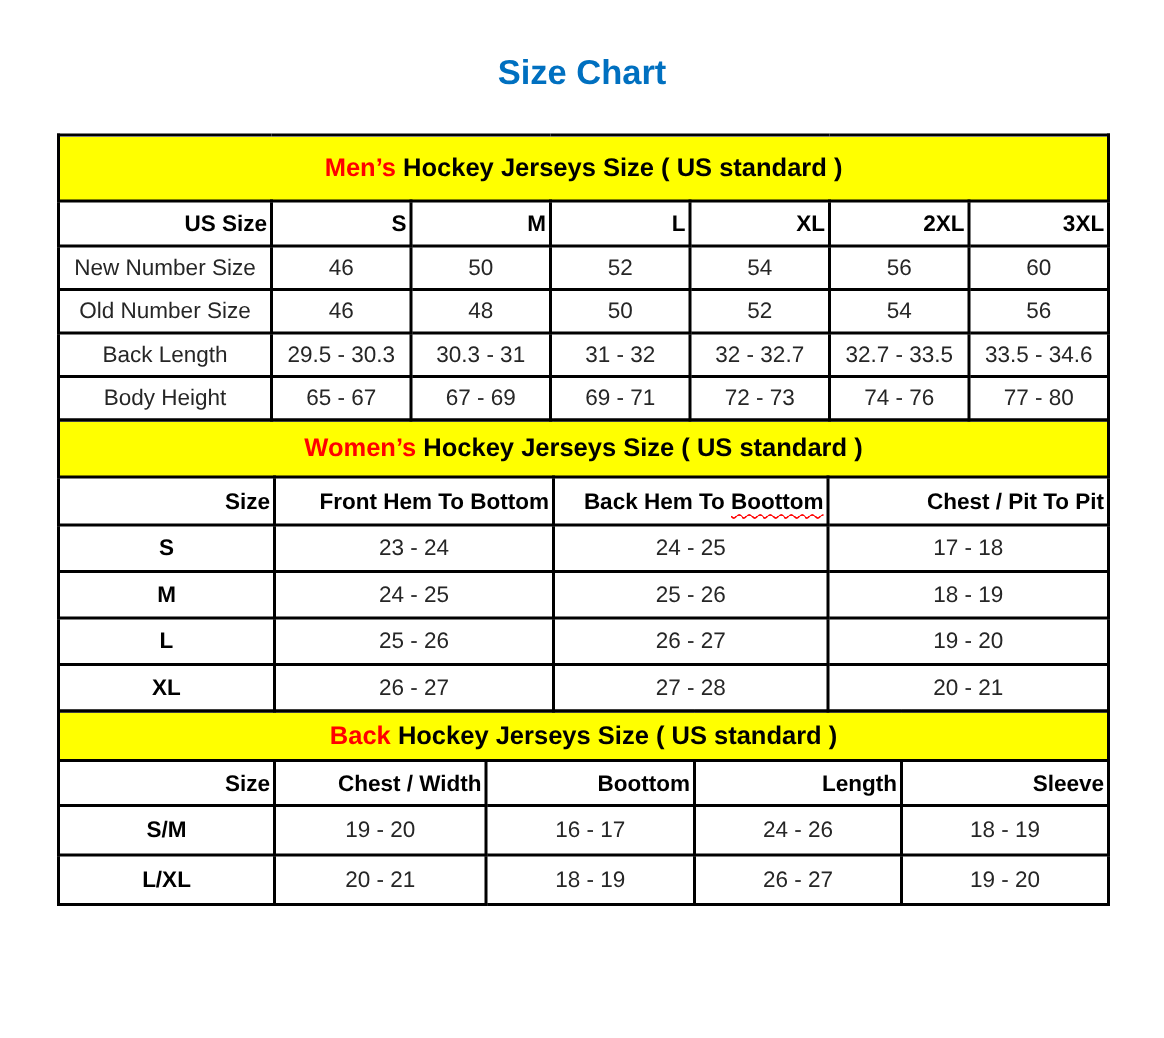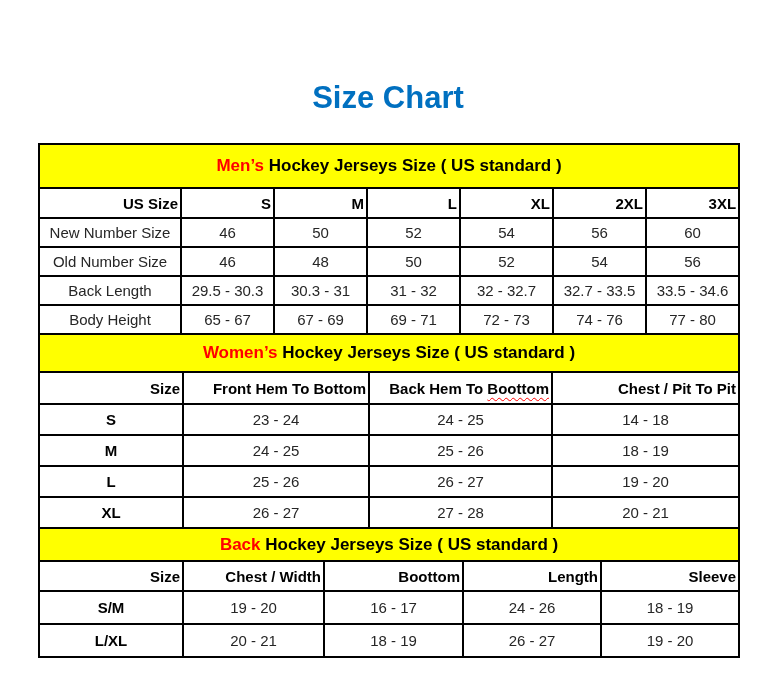--- a/index.html
+++ b/index.html
@@ -7,23 +7,23 @@
     padding: 0;
     background: #ffffff;
     width: 776px;
     height: 692px;
     overflow: hidden;
     font-family: "Liberation Sans", sans-serif;
   }
   .page { width: 776px; height: 692px; }
   .title {
     margin: 0;
-    padding-top: 81px;
+    padding-top: 36px;
     text-align: center;
-    font-size: 31px;
+    font-size: 23px;
     font-weight: bold;
     color: #0070C0;
     letter-spacing: 0px;
     line-height: 1.1;
   }
   .chart { width: 700px; margin: 28px auto 0 auto; }
   table.tbl {
     width: 700px;
     border-collapse: collapse;
     table-layout: fixed;
@@ -153,21 +153,21 @@
       <tr class="head">
         <td class="hcell">Size</td>
         <td class="hcell">Front Hem To Bottom</td>
         <td class="hcell"><span>Back Hem To </span><span class="sqg">Boottom</span></td>
         <td class="hcell">Chest / Pit To Pit</td>
       </tr>
       <tr class="data">
         <td class="lblb">S</td>
         <td>23 - 24</td>
         <td>24 - 25</td>
-        <td>14 - 18</td>
+        <td>17 - 18</td>
       </tr>
       <tr class="data">
         <td class="lblb">M</td>
         <td>24 - 25</td>
         <td>25 - 26</td>
         <td>18 - 19</td>
       </tr>
       <tr class="data">
         <td class="lblb">L</td>
         <td>25 - 26</td>

